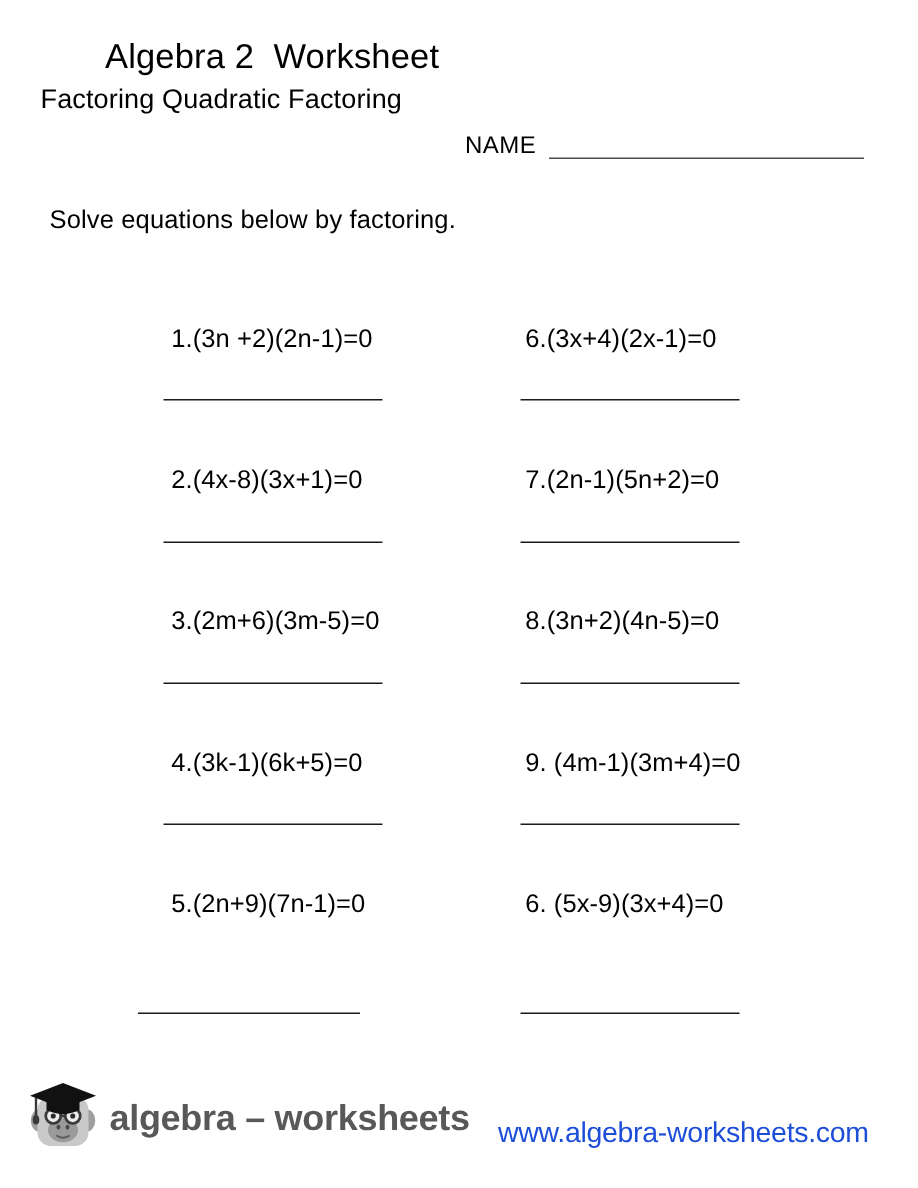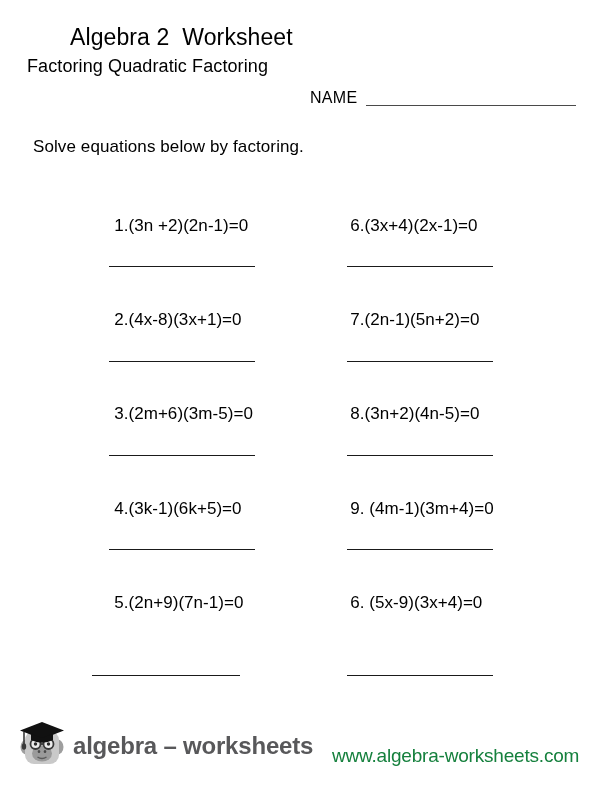--- a/index.html
+++ b/index.html
@@ -148,21 +148,21 @@
     white-space: pre;
     text-align: right;
   }
   .url {
     position: absolute;
     left: 332px;
     top: 38px;
     font-size: 19px;
     line-height: 23px;
     letter-spacing: -0.2px;
-    color: #15803d;
+    color: #1d4ed8;
   }
 </style>
 </head>
 <body>
 
 <div class="page">
 
   <div>
     <div class="title">Algebra 2  Worksheet</div>
     <div class="subtitle">Factoring Quadratic Factoring</div>

